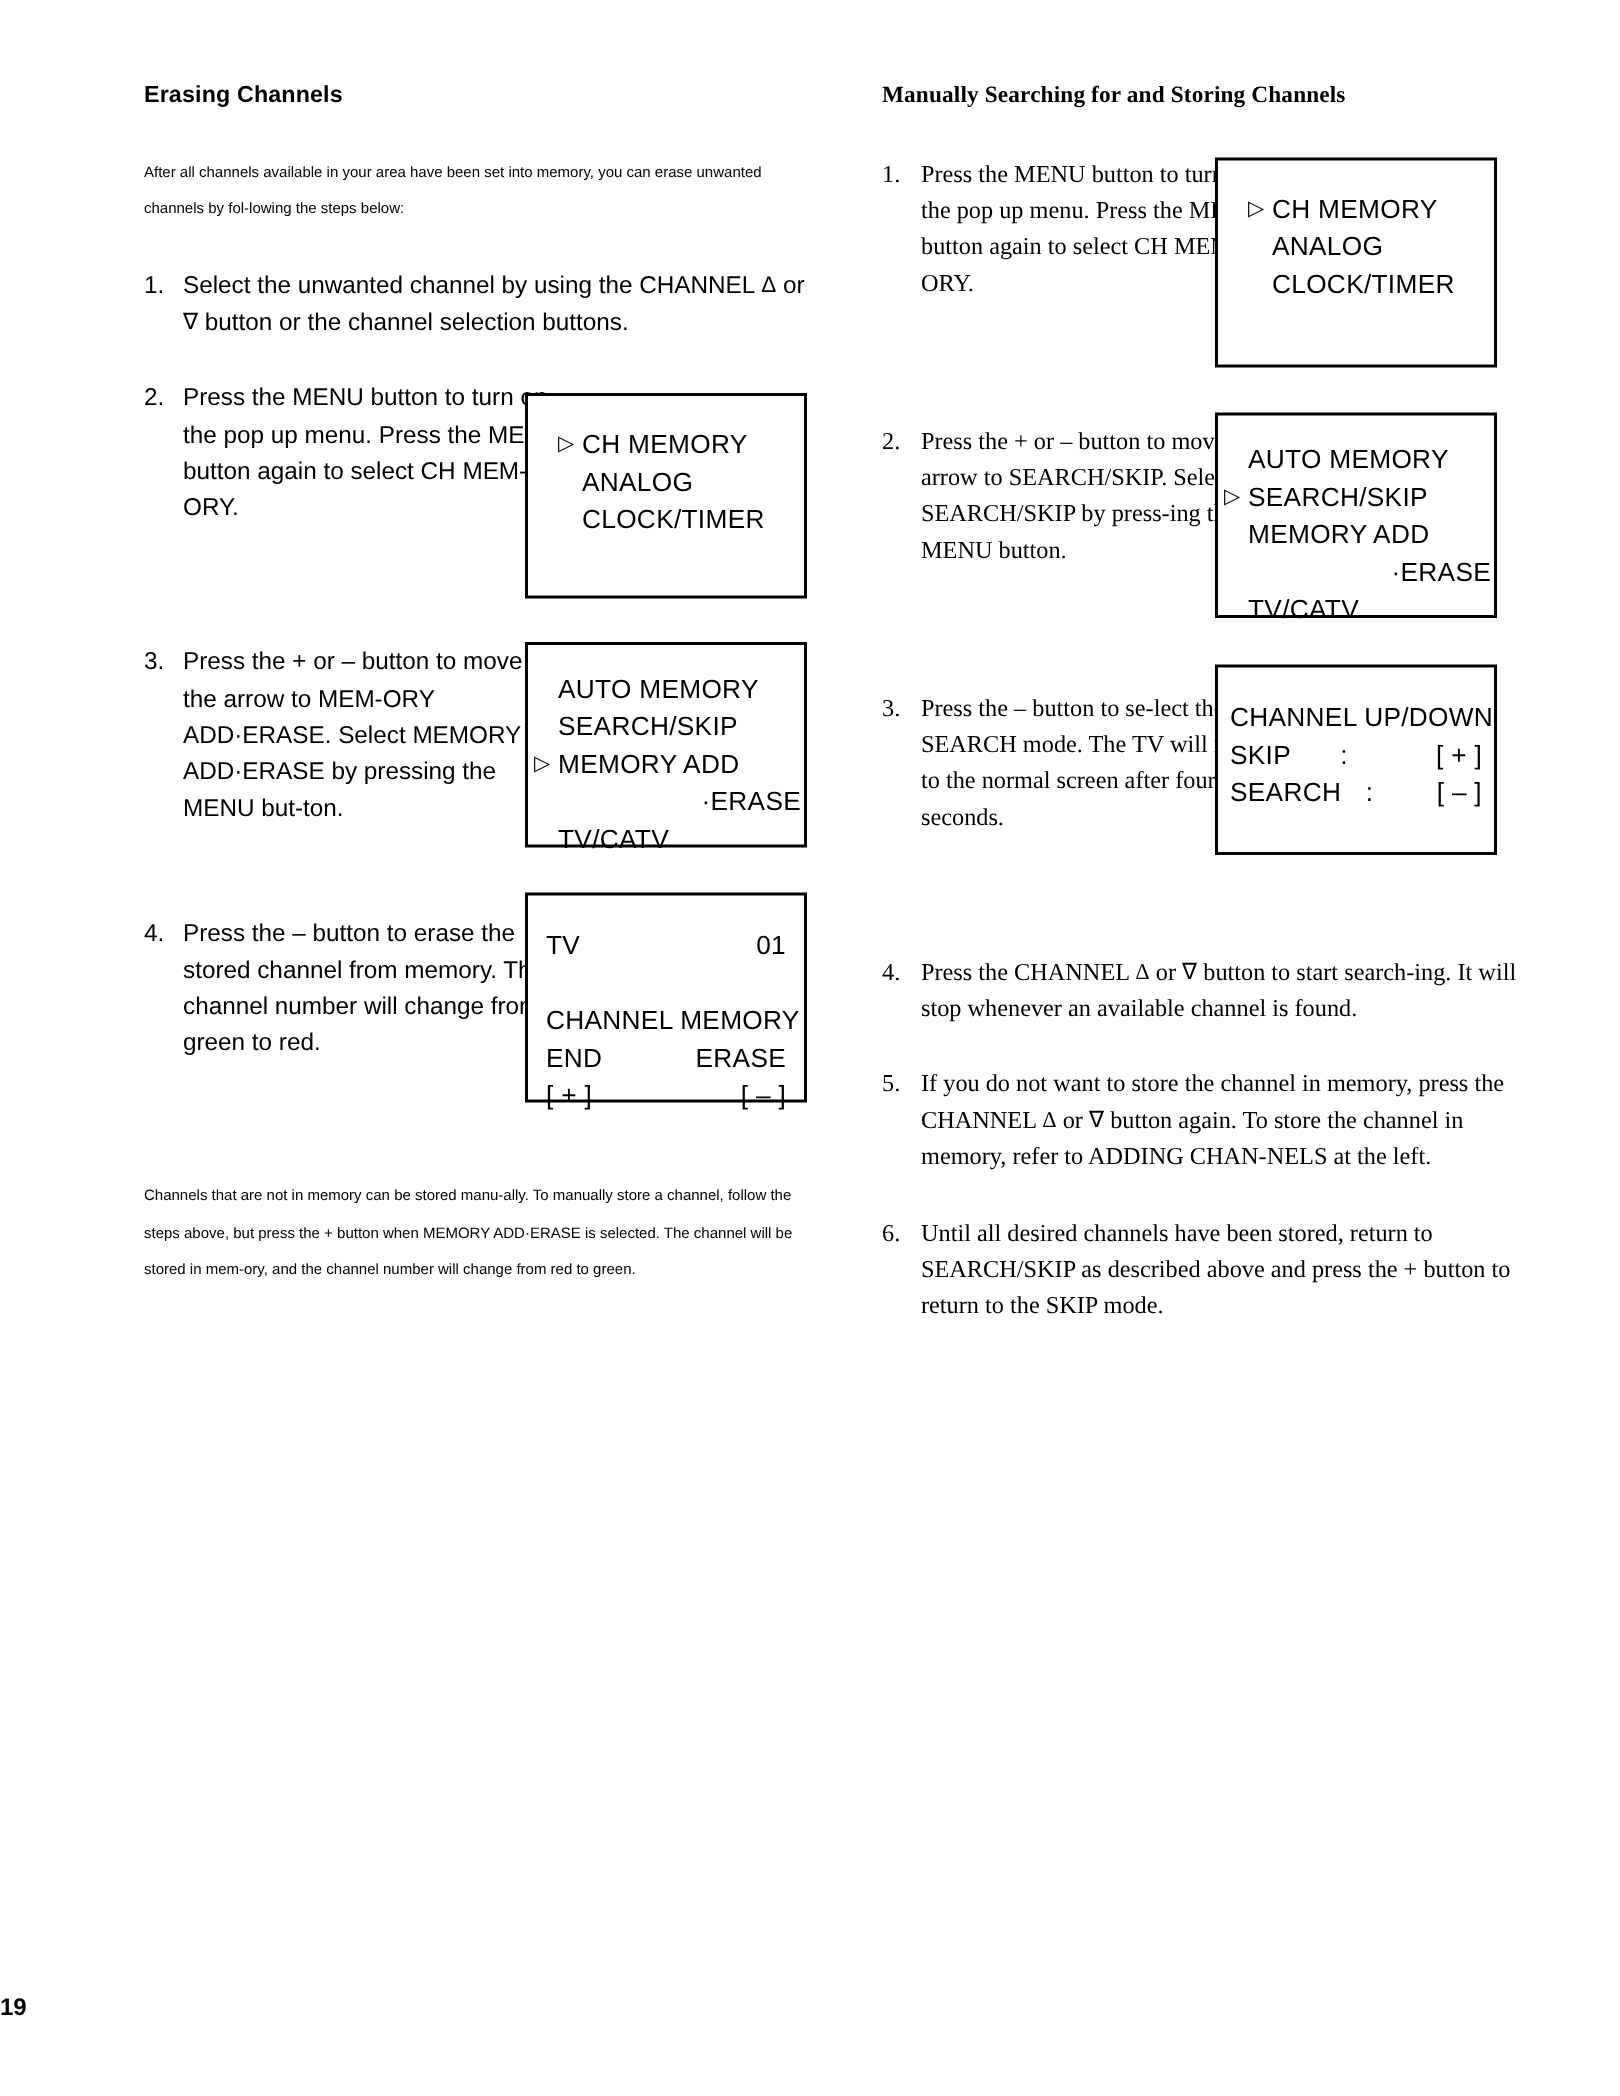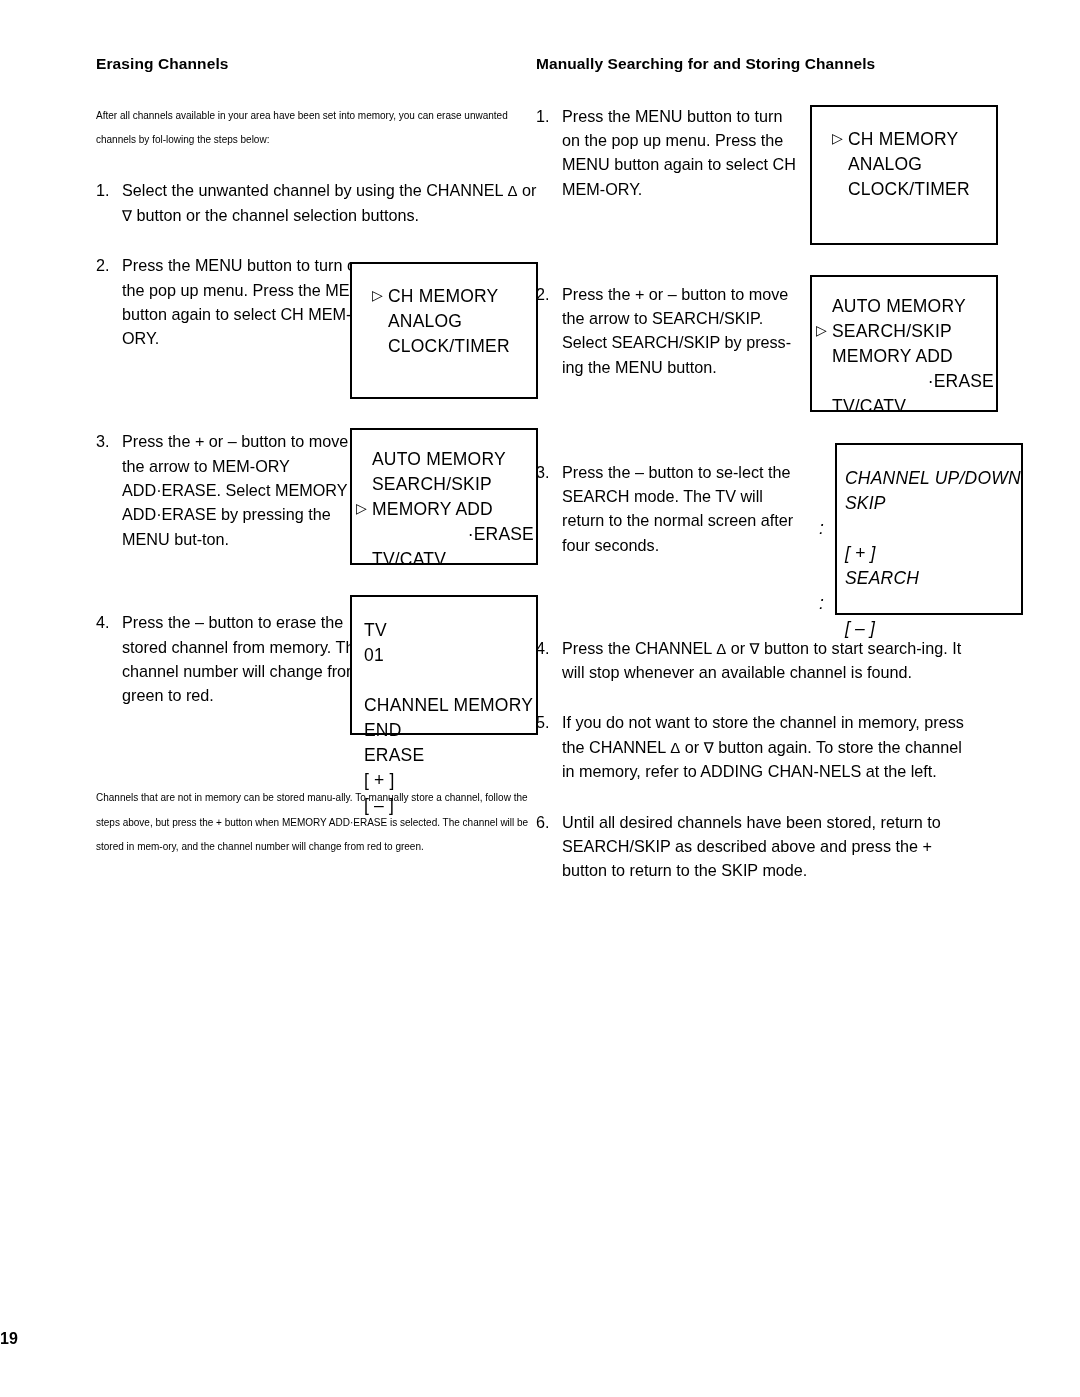--- a/index.html
+++ b/index.html
@@ -20,21 +20,21 @@
     position: absolute;
     inset: 0;
   }
 
   
   .col {
     position: absolute;
     top: 55px;
   }
   .col-left  { left: 96px;  width: 450px; }
-  .col-right { left: 536px; width: 440px; }
+  .col-right { left: 588px; width: 440px; font-family: Liberation Serif, serif; }
 
   
   .heading {
     font-size: 15.5px;
     font-weight: bold;
     letter-spacing: 0.1px;
     margin: 0 0 30px 0;
     line-height: 1.2;
   }
 
@@ -95,21 +95,20 @@
     top: -1px;
     font-size: 14px;
     line-height: 25px;
   }
 
   
   .osd .split {
     display: flex;
     justify-content: space-between;
     white-space: pre;
-    flex-direction: column;
   }
 
   
   .tri {
     font-size: 15px;
     line-height: 1;
     vertical-align: 0.5px;
   }
 
   
@@ -221,21 +220,21 @@
   <div class="osd" style="left:810px; top:275px; width:188px; height:137px;">
     <div class="lines" style="top:17px; left:20px;">
       <span class="line">AUTO MEMORY</span>
       <span class="row"><span class="mark">▷</span><span>SEARCH/SKIP</span></span>
       <span class="line">MEMORY ADD</span>
       <span class="line" style="text-align:right; padding-right:2px;">·ERASE</span>
       <span class="line">TV/CATV</span>
     </div>
   </div>
 
-  <div class="osd" style="left:835px; top:443px; width:188px; height:172px;font-style:italic;">
+  <div class="osd" style="left:810px; top:443px; width:188px; height:127px;">
     <div class="lines" style="top:21px; left:8px; right:8px;">
       <span class="line">CHANNEL UP/DOWN</span>
       <span class="split"><span>SKIP</span><span style="margin-left:-26px;">:</span><span>[ + ]</span></span>
       <span class="split"><span>SEARCH</span><span style="margin-left:-26px;">:</span><span>[ – ]</span></span>
     </div>
   </div>
 
   <div class="folio">19</div>
 
 </div>

